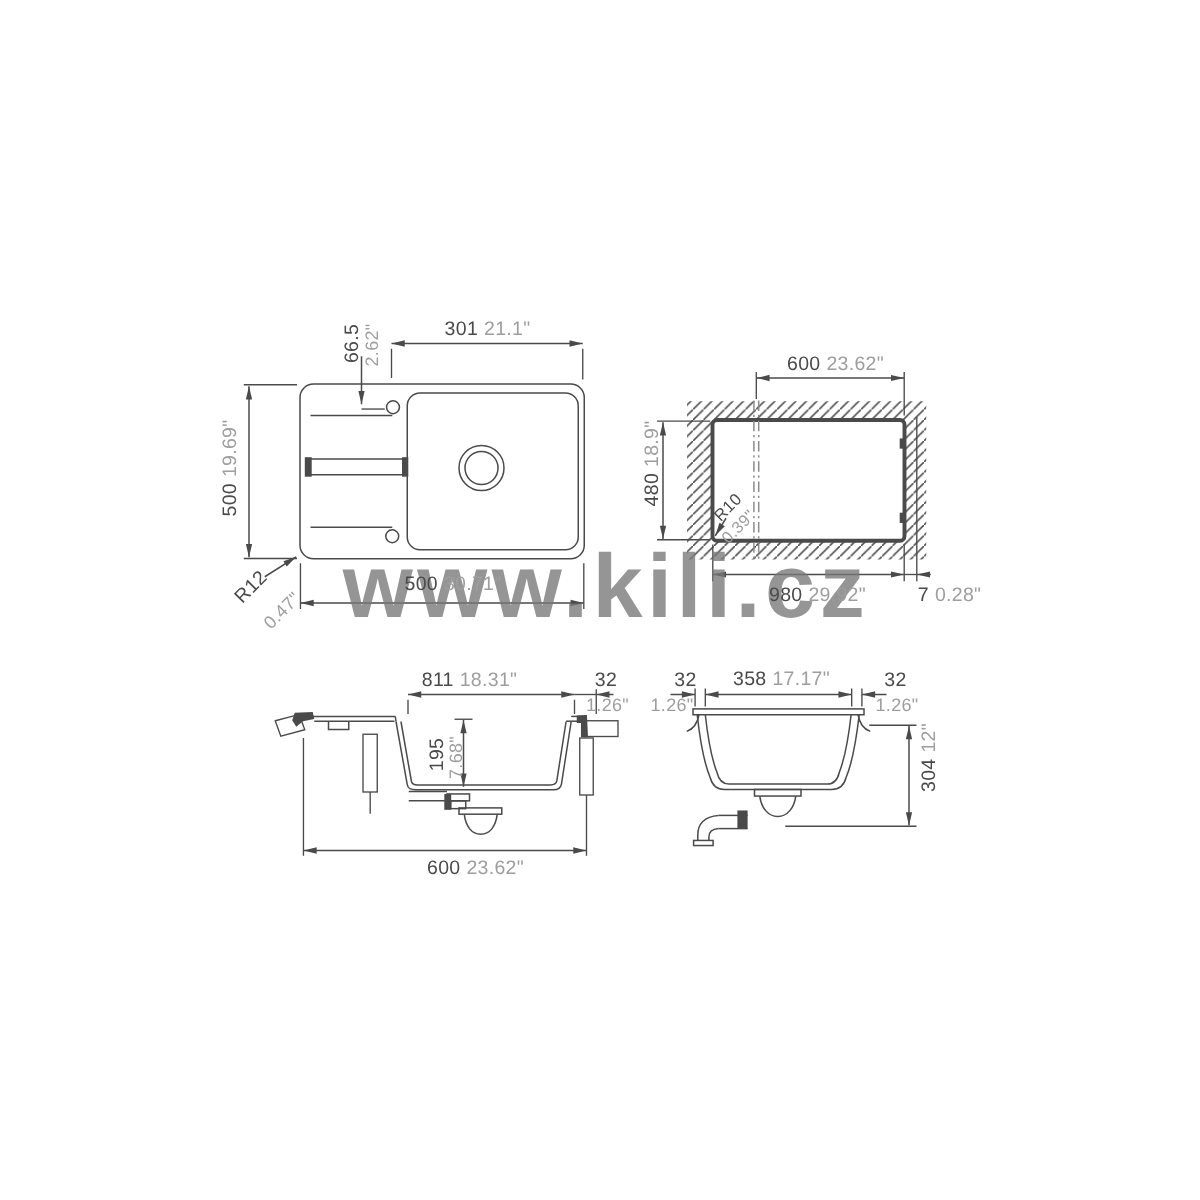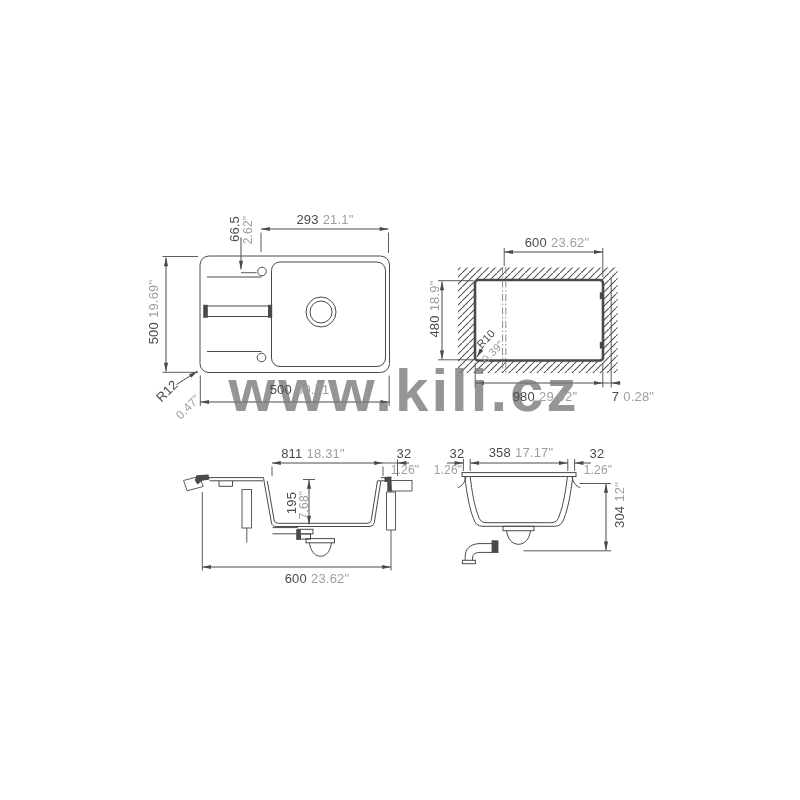--- a/index.html
+++ b/index.html
@@ -180,21 +180,21 @@
         <path class="ln" d="M606,484 V550.3" marker-start="url(#arr)" marker-end="url(#arr)"></path>
         <path class="ln thin" d="M579.5,483.5 H611"></path>
         <path class="ln thin" d="M523.5,550.8 H611"></path>
       </g>
     </g>
   </svg>
 
   <div class="watermark">www.kili.cz</div>
 
   <span class="dim" style="left:325px;top:219px">
-    <span class="mm">293</span><span class="in">21.1"</span>
+    <span class="mm">301</span><span class="in">21.1"</span>
   </span>
   <span class="dim rot" style="left:234px;top:229px">
     <span class="mm">66.5</span>
   </span>
   <span class="dim rot md" style="left:248px;top:230px">
     <span class="in solo">2.62"</span>
   </span>
   <span class="dim rot" style="left:153px;top:312px">
     <span class="mm">500</span><span class="in">19.69"</span>
   </span>

